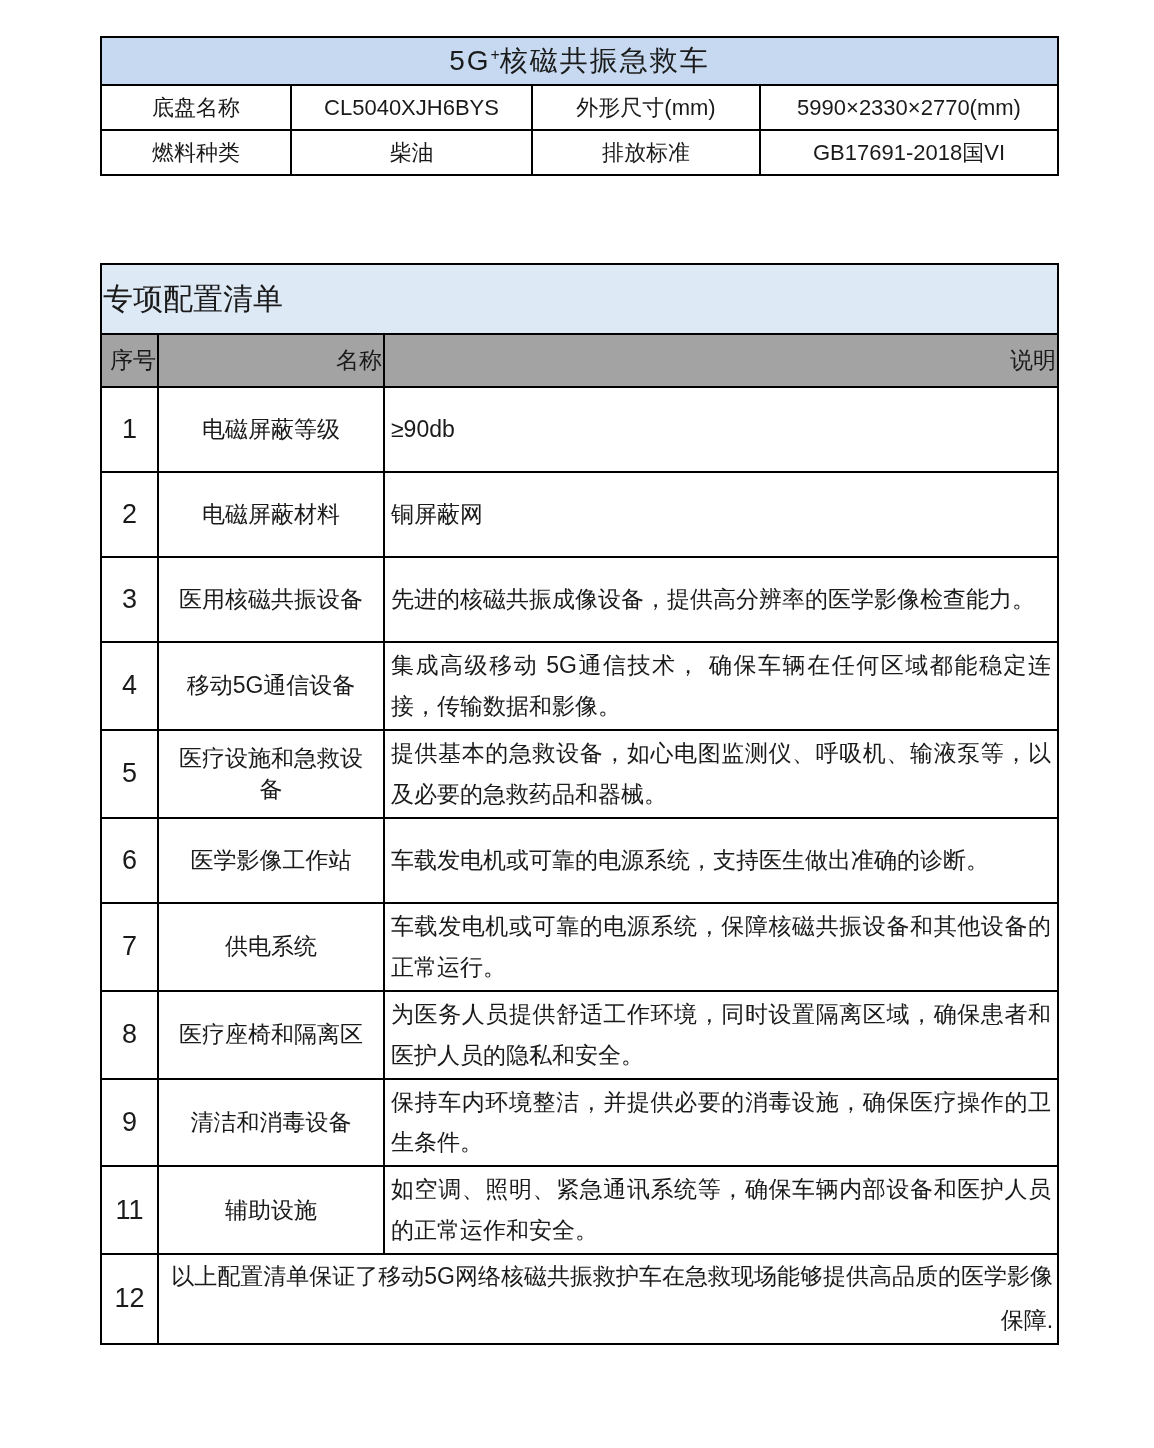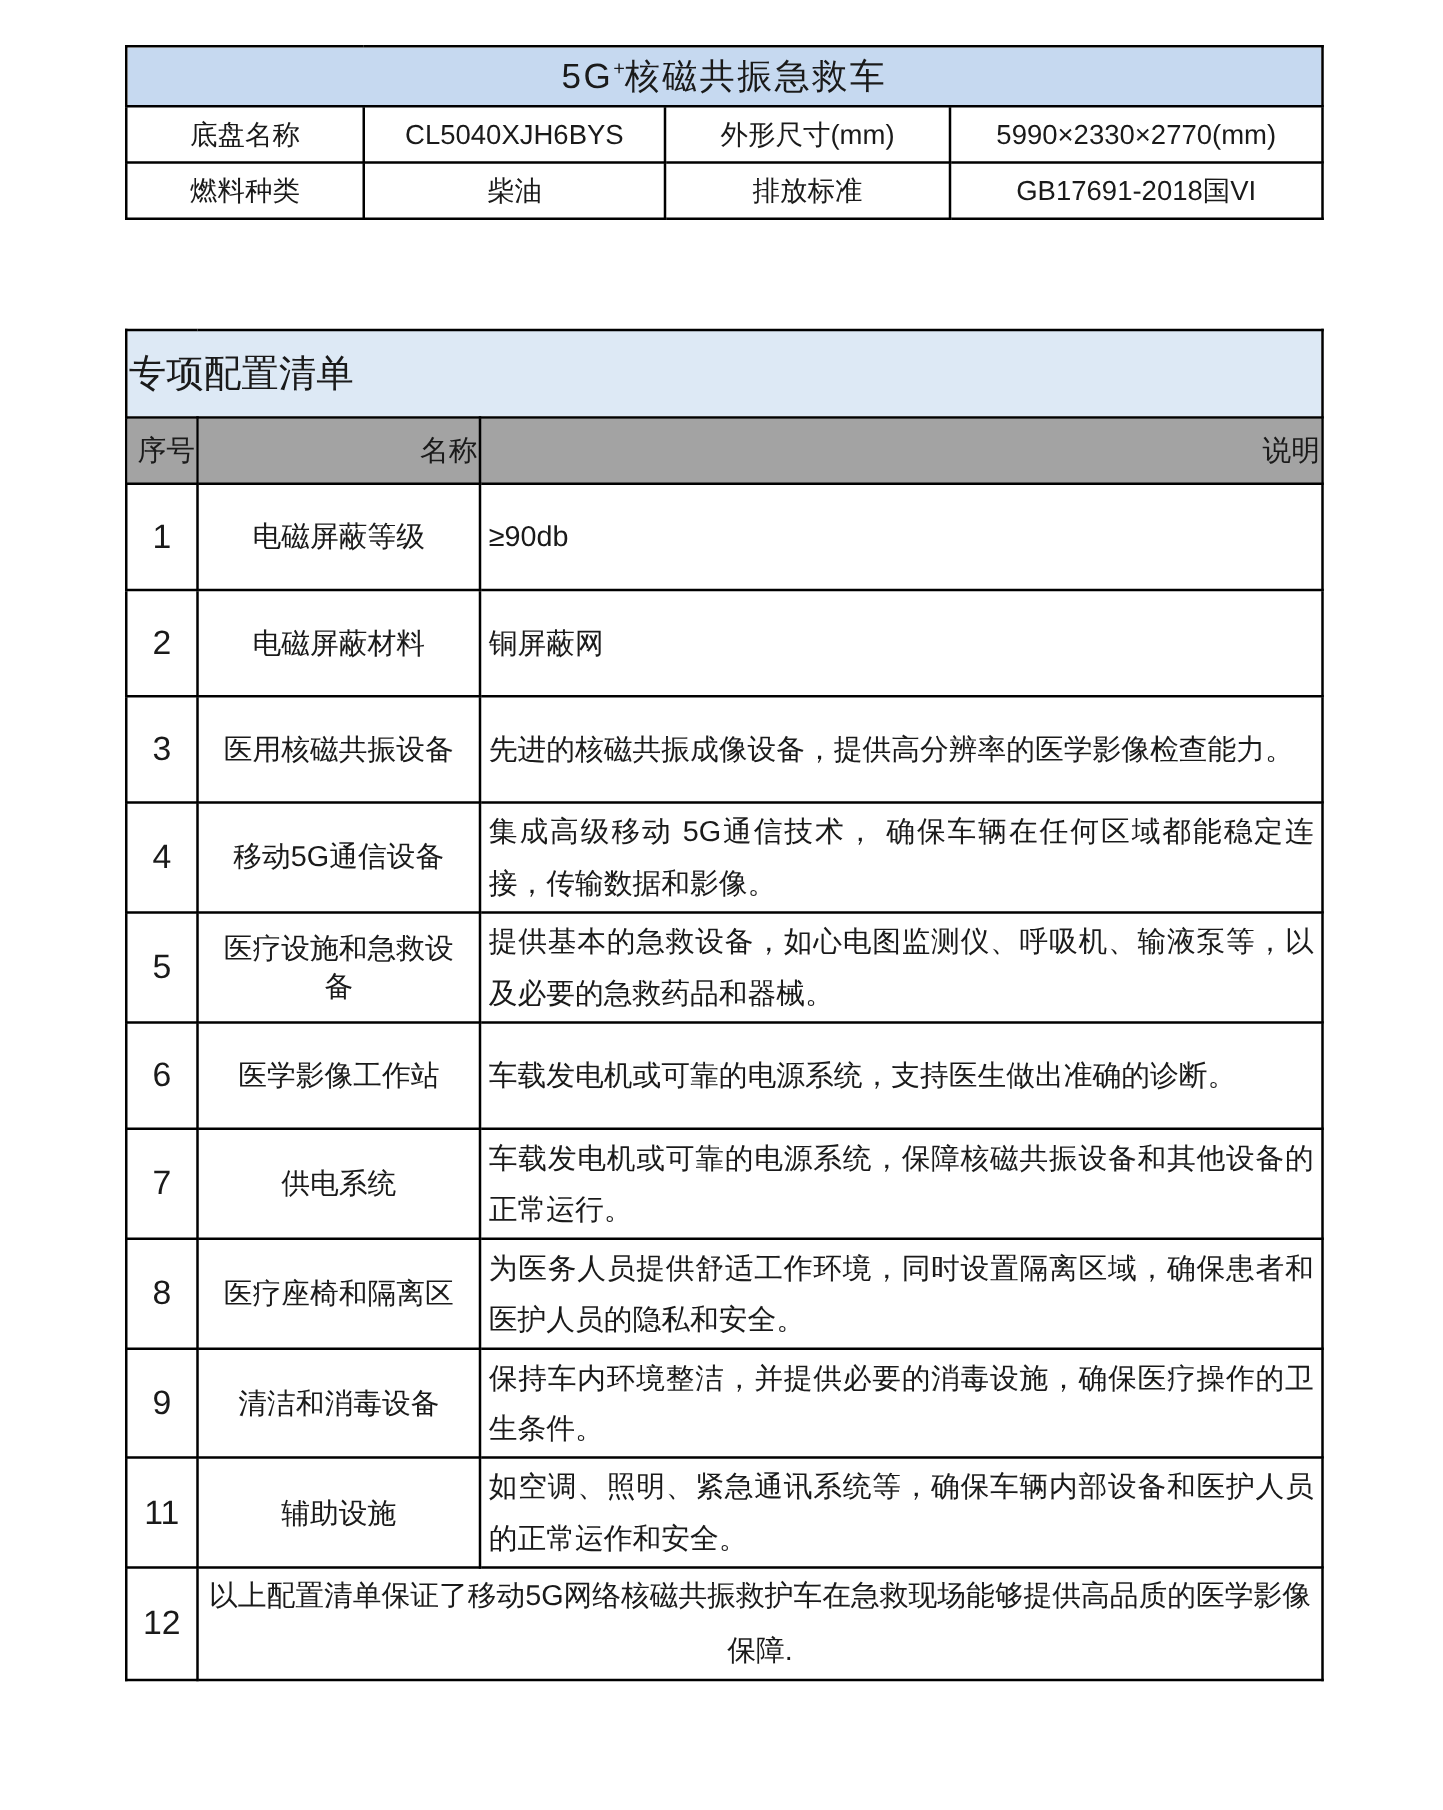--- a/index.html
+++ b/index.html
@@ -31,21 +31,21 @@
     font-size:23px;
   }
   .t2 .row td{height:79px;vertical-align:middle;}
   .t2 .row.last td{height:74px;}
   .t2 td.no{text-align:center;font-size:27px;}
   .t2 td.name{text-align:center;font-size:23px;padding:0 20px;}
   .t2 td.desc{
     text-align:justify;font-size:23px;line-height:1.78;padding:2px 6px;
   }
   .t2 td.merged{
-    text-align:center;font-size:23px;line-height:1.9;padding:0 4px;
+    text-align:right;font-size:23px;line-height:1.9;padding:0 4px;
   }
 </style>
 </head>
 <body>
 
 <div class="page">
 
   <table class="t1">
     <colgroup>
       <col style="width:190px">

